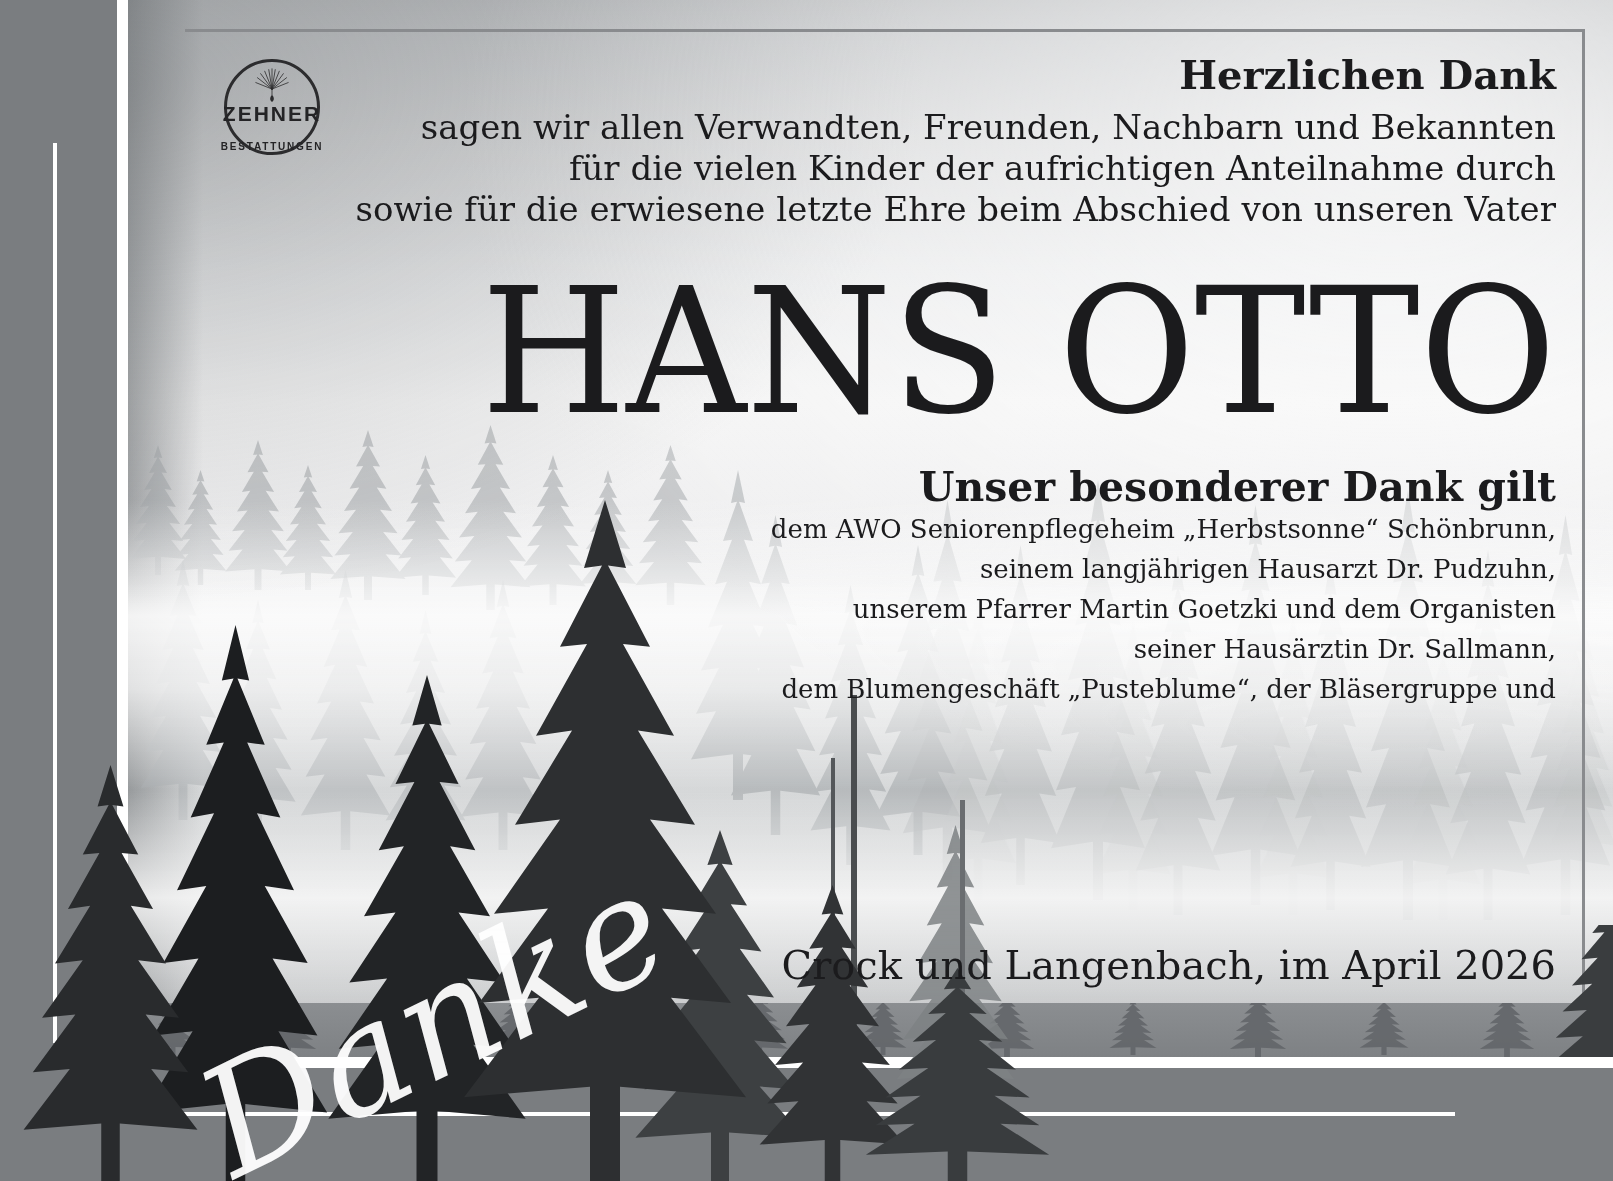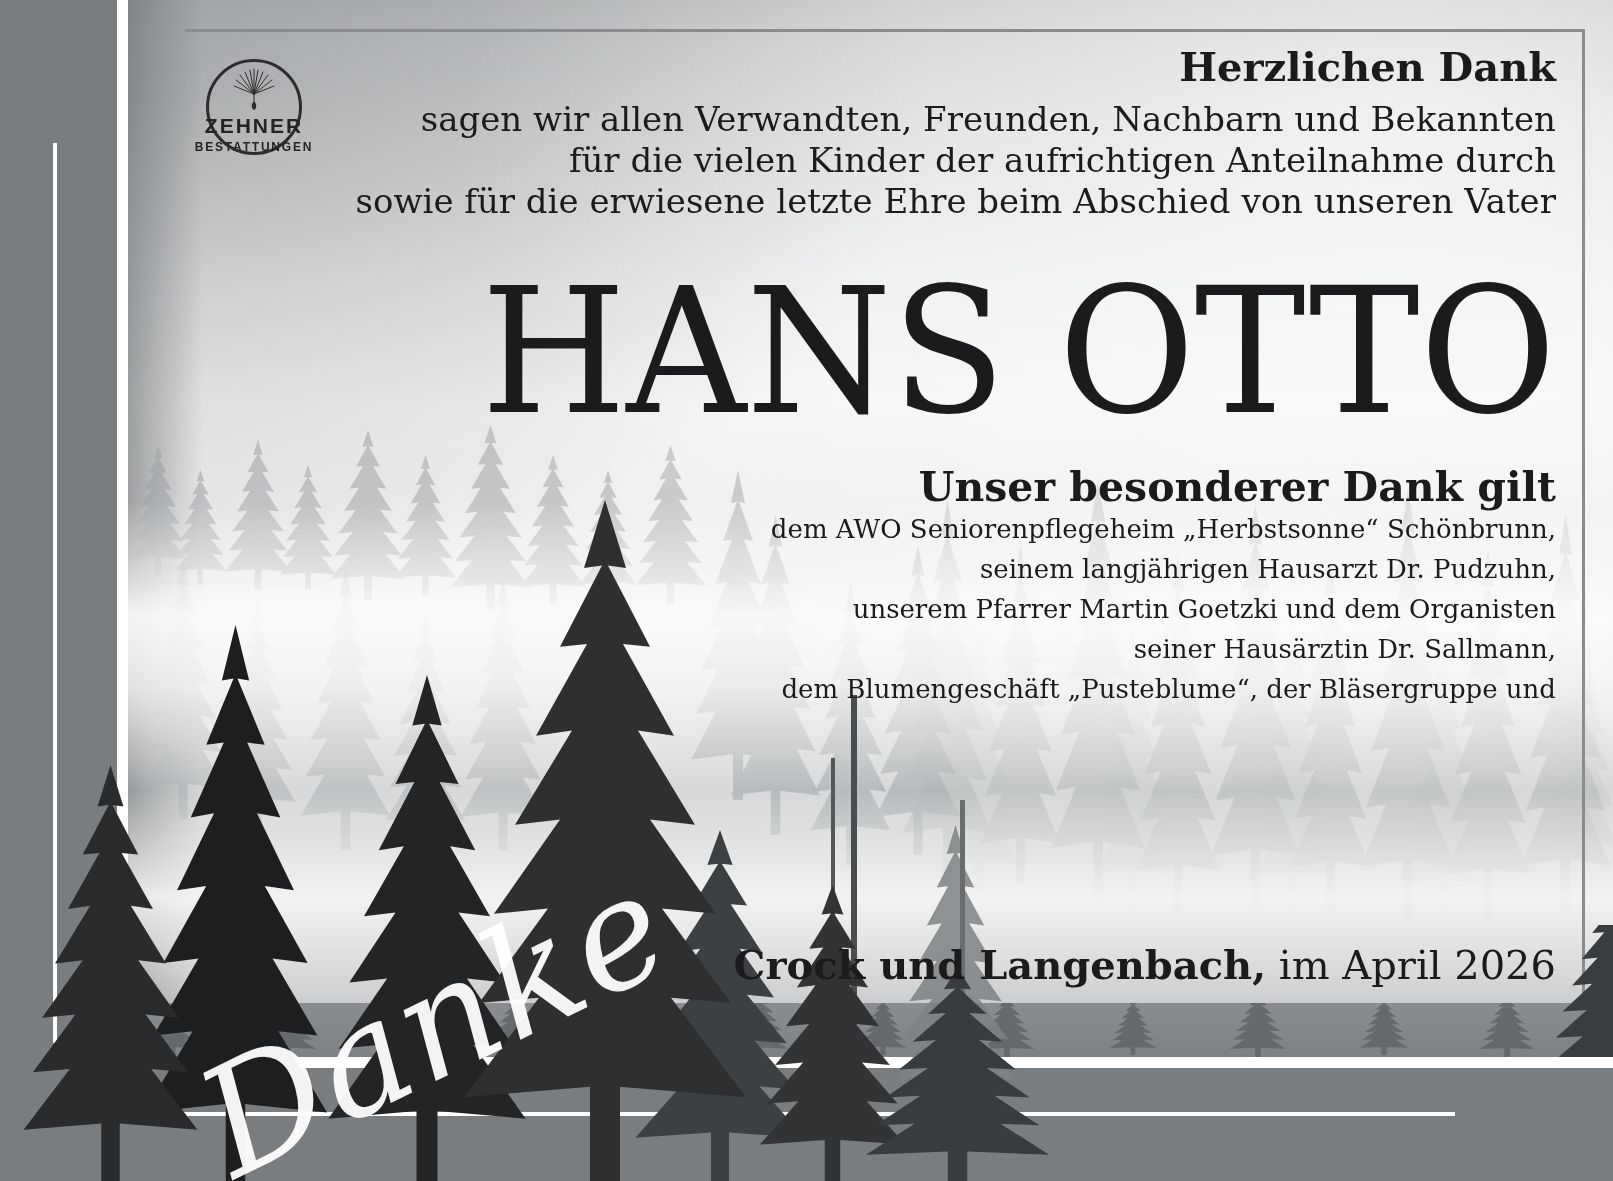--- a/index.html
+++ b/index.html
@@ -33,43 +33,43 @@
   .bottom-line{position:absolute;left:55px;top:1112px;width:1400px;height:4px;background:#ffffff;z-index:2;}
 
   .foreground{position:absolute;left:0;top:380px;width:1100px;height:801px;z-index:3;}
   .corner-branches{position:absolute;right:0;top:925px;width:88px;height:132px;z-index:2;}
 
   
   .danke{position:absolute;left:150px;top:860px;width:480px;height:320px;overflow:visible;z-index:4;}
   .danke text{font-family:"DejaVu Serif", serif;font-style:italic;font-weight:400;}
 
   
-  .logo{position:absolute;left:206px;top:59px;width:96px;height:96px;border:3px solid #2c2c2e;
+  .logo{position:absolute;left:224px;top:59px;width:96px;height:96px;border:3px solid #2c2c2e;
         border-radius:50%;box-sizing:border-box;z-index:5;display:flex;flex-direction:column;
-        align-items:center;justify-content:space-between;font-family:"Liberation Sans", sans-serif;color:#242426;}
+        align-items:center;justify-content:flex-end;font-family:"Liberation Sans", sans-serif;color:#242426;}
   .logo .seed{margin-top:6px;}
   .logo .lname{font-size:21px;font-weight:bold;letter-spacing:2px;line-height:22px;margin-top:1px;}
-  .logo .lsub{font-size:12px;font-weight:bold;letter-spacing:1.8px;line-height:10px;margin-top:2px;}
+  .logo .lsub{font-size:10px;font-weight:bold;letter-spacing:1.8px;line-height:10px;margin-top:17px;}
 
   
   .textcol{position:absolute;left:300px;right:57px;top:0;height:100%;z-index:5;text-align:right;}
   .textcol > div{position:absolute;left:0;right:0;}
   .intro{top:46px;}
-  .intro .h1{font-size:40px;font-weight:bold;line-height:41px;margin-bottom:12px;}
+  .intro .h1{font-size:40px;font-weight:bold;line-height:41px;margin-bottom:12px;margin-top:8px;}
   .intro .ln{font-size:34px;line-height:41px;}
   .name{top:282px;font-size:175px;line-height:140px;white-space:nowrap;
         transform:scaleX(.95);transform-origin:100% 50%;}
   .thanks{top:437px;}
   .thanks .h2{font-size:41px;font-weight:bold;line-height:44px;margin-top:28px;}
   .thanks .ln{font-size:26px;line-height:40px;}
   .closing{top:789px;}
   .closing .mem{font-size:38px;line-height:50px;}
   .closing .fam{font-size:44px;font-weight:bold;line-height:50px;}
   .dateline{top:943px;font-size:40px;line-height:44px;}
-  .dateline .b{font-weight:bold;}
+  .dateline .b{font-weight:normal;}
 </style>
 </head>
 <body>
 
 <svg width="0" height="0" style="position:absolute" aria-hidden="true">
   <defs>
     <symbol id="fir" viewBox="0 0 100 260" preserveAspectRatio="none">
       <path d="M50 0 L57 26 L51 25 L65 56 L56 55 L73 90 L61 88 L80 124 L65 122 L87 158 L69 156
                L92 192 L72 190 L97 228 L55 224 L55 260 L45 260 L45 224 L3 228 L28 190 L8 192
                L31 156 L13 158 L35 122 L20 124 L39 88 L27 90 L44 55 L35 56 L49 25 L43 26 Z"></path>

